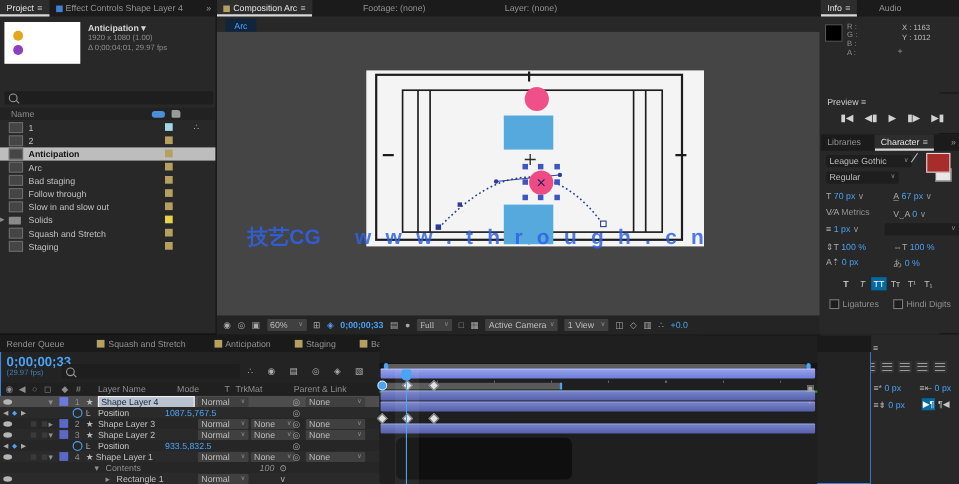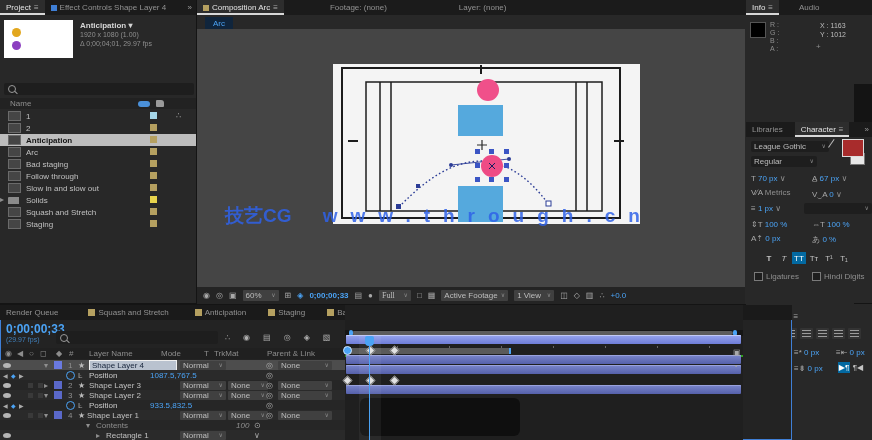--- a/index.html
+++ b/index.html
@@ -209,21 +209,21 @@
       <span class="blue" style="font-weight:bold;">0;00;00;33</span>
       <span class="icn">▤</span>
       <span class="icn">●</span>
       <span class="dd" style="position:static;min-width:26px;font-family:Liberation Serif, serif;">
         <span>Full</span>
           <span class="car">∨</span>
       </span>
       <span class="icn">□</span>
       <span class="icn">▦</span>
       <span class="dd" style="position:static;min-width:58px;">
-        <span>Active Footage</span>
+        <span>Active Camera</span>
           <span class="car">∨</span>
       </span>
       <span class="dd" style="position:static;min-width:34px;">
         <span>1 View</span>
           <span class="car">∨</span>
       </span>
       <span class="icn">◫</span>
       <span class="icn">◇</span>
       <span class="icn">▥</span>
       <span class="icn">∴</span>
@@ -248,20 +248,32 @@
         <div>B :</div>
         <div>A :</div>
     </div>
     <div class="abs xs" style="left:74px;top:21px;line-height:9px;color:#bdbdbd;">
       <div>X : 1163</div>
       <div>Y : 1012</div>
     </div>
     <div class="abs dim" style="left:70px;top:42px;">+</div>
   </div>
 
+  <div class="panel" style="left:746px;top:85px;width:126px;height:36px;">
+    <div class="abs" style="left:6px;top:3px;color:#cfcfcf;">
+      <span>Preview</span> <span class="icn">≡</span>
+    </div>
+    <div class="abs" style="left:18px;top:17px;display:flex;gap:10px;color:#d2d2d2;font-size:9px;">
+      <span>▮◀</span>
+      <span>◀▮</span>
+      <span>▶</span>
+      <span>▮▶</span>
+      <span>▶▮</span>
+    </div>
+  </div>
 
   <div class="panel" style="left:746px;top:122px;width:126px;height:181px;">
     <div class="tabbar">
       <div class="tab">
         <span>Libraries</span>
       </div>
       <div class="tab active underline" style="margin-left:6px;">
         <span>Character</span>
         <span class="icn">≡</span>
       </div>

